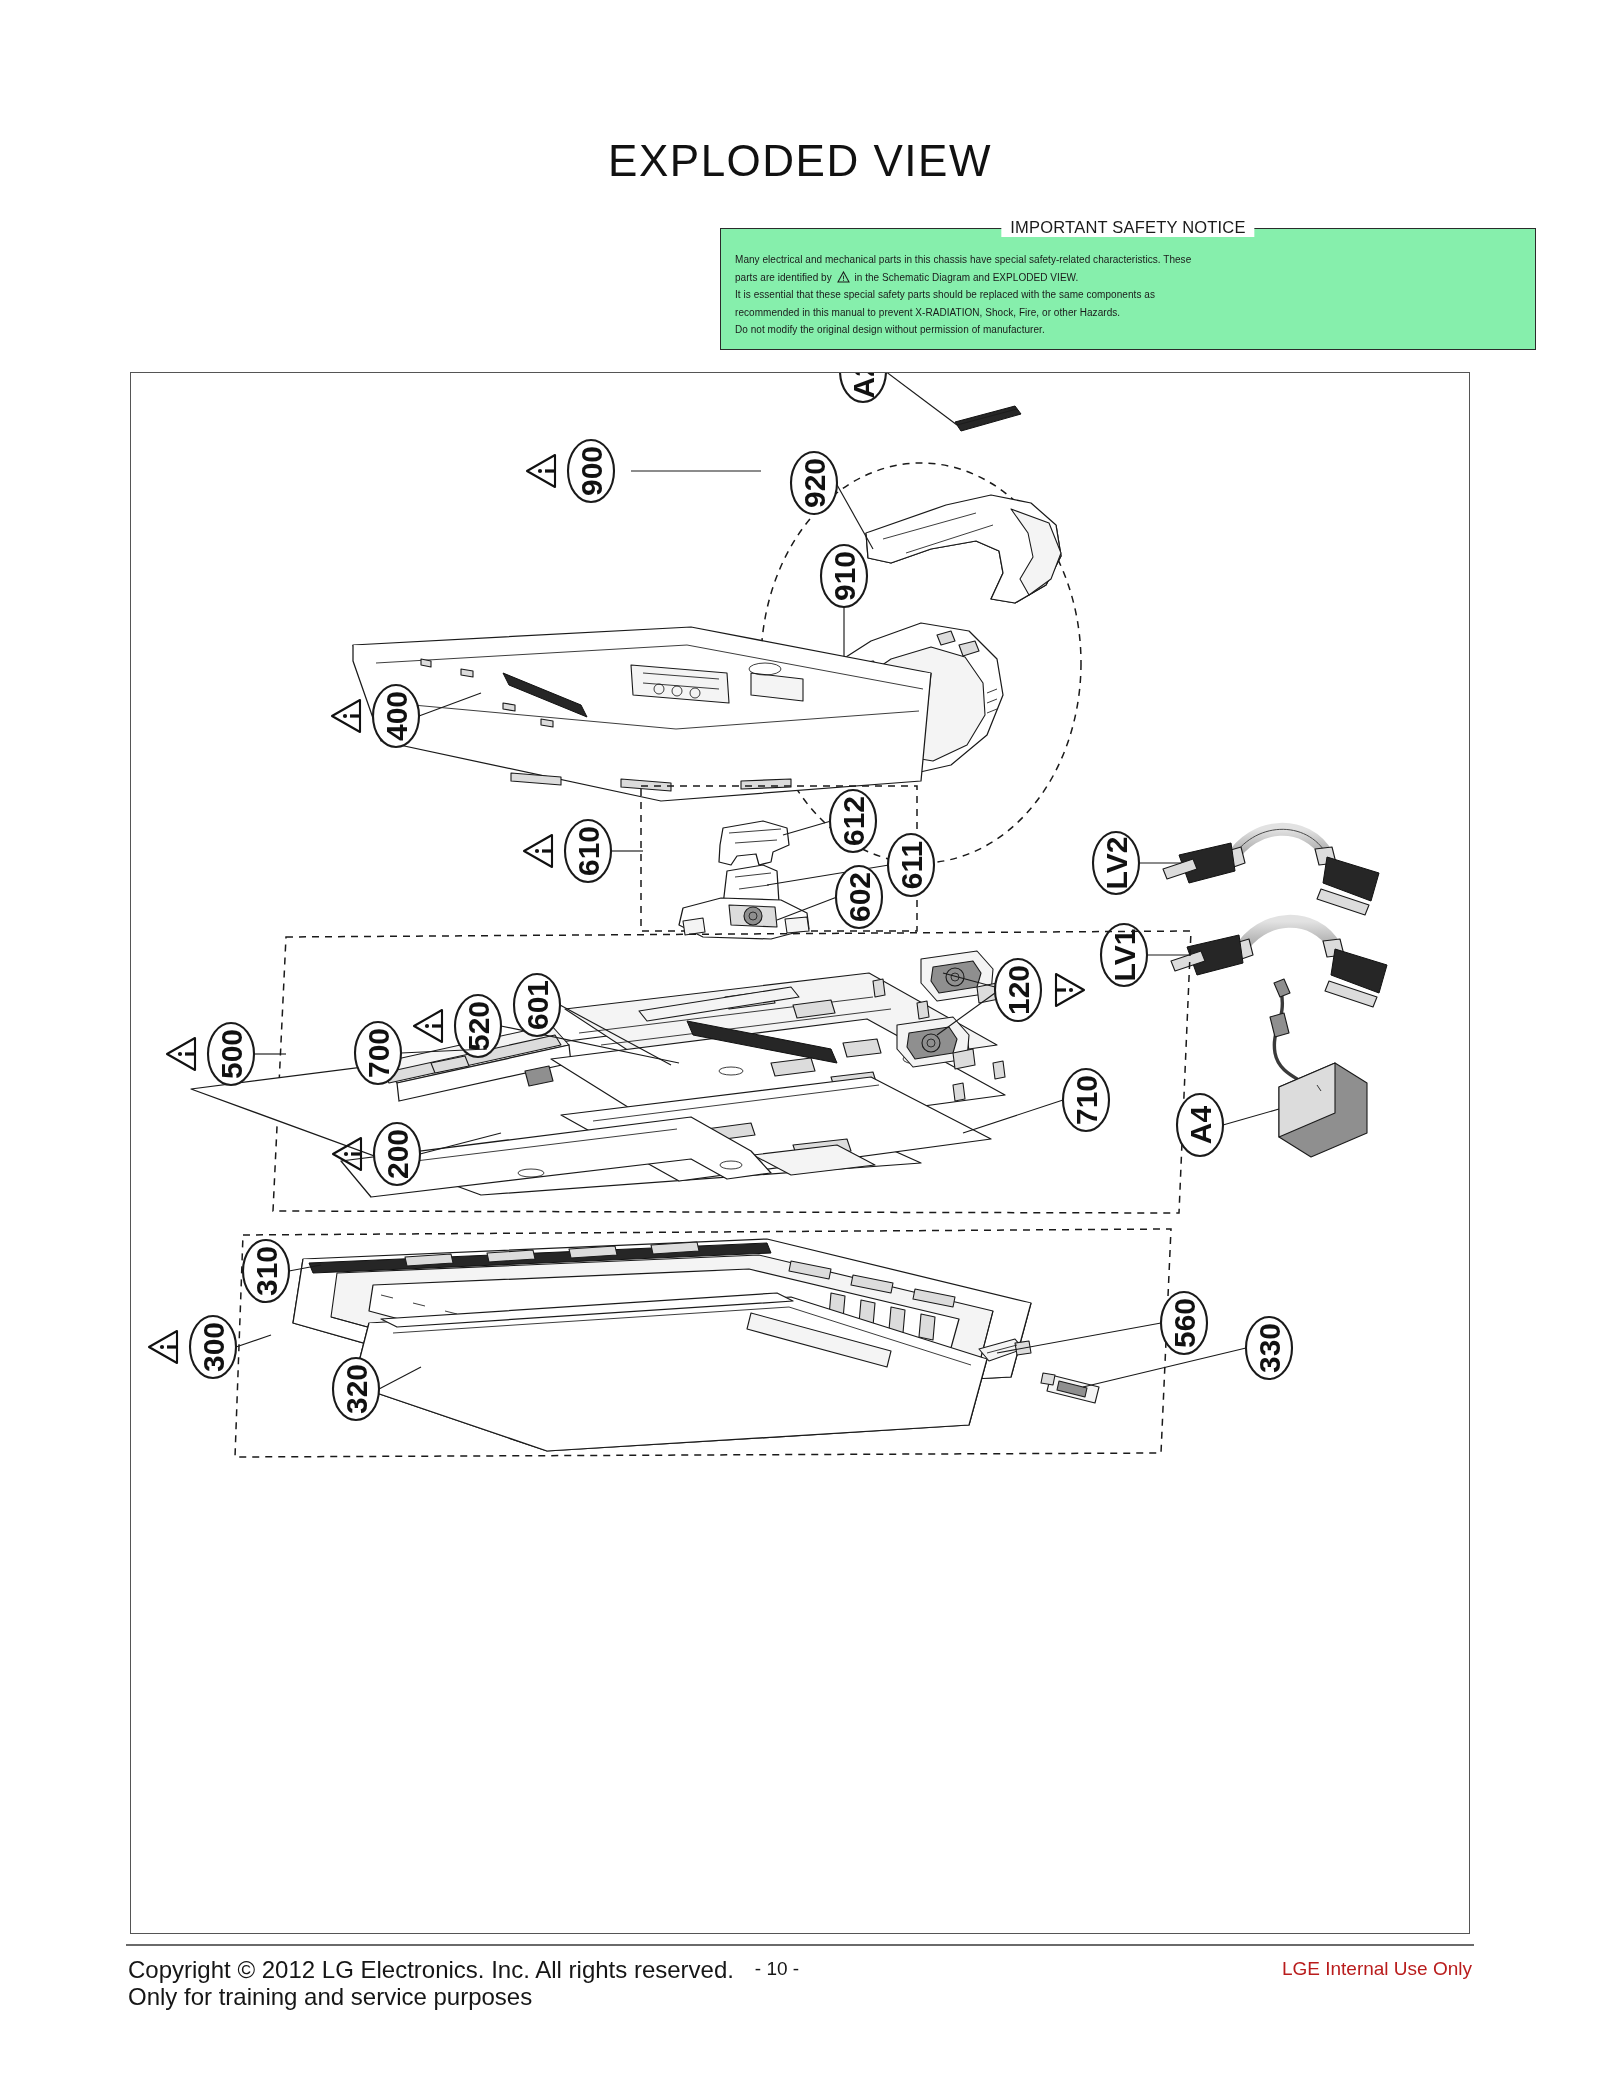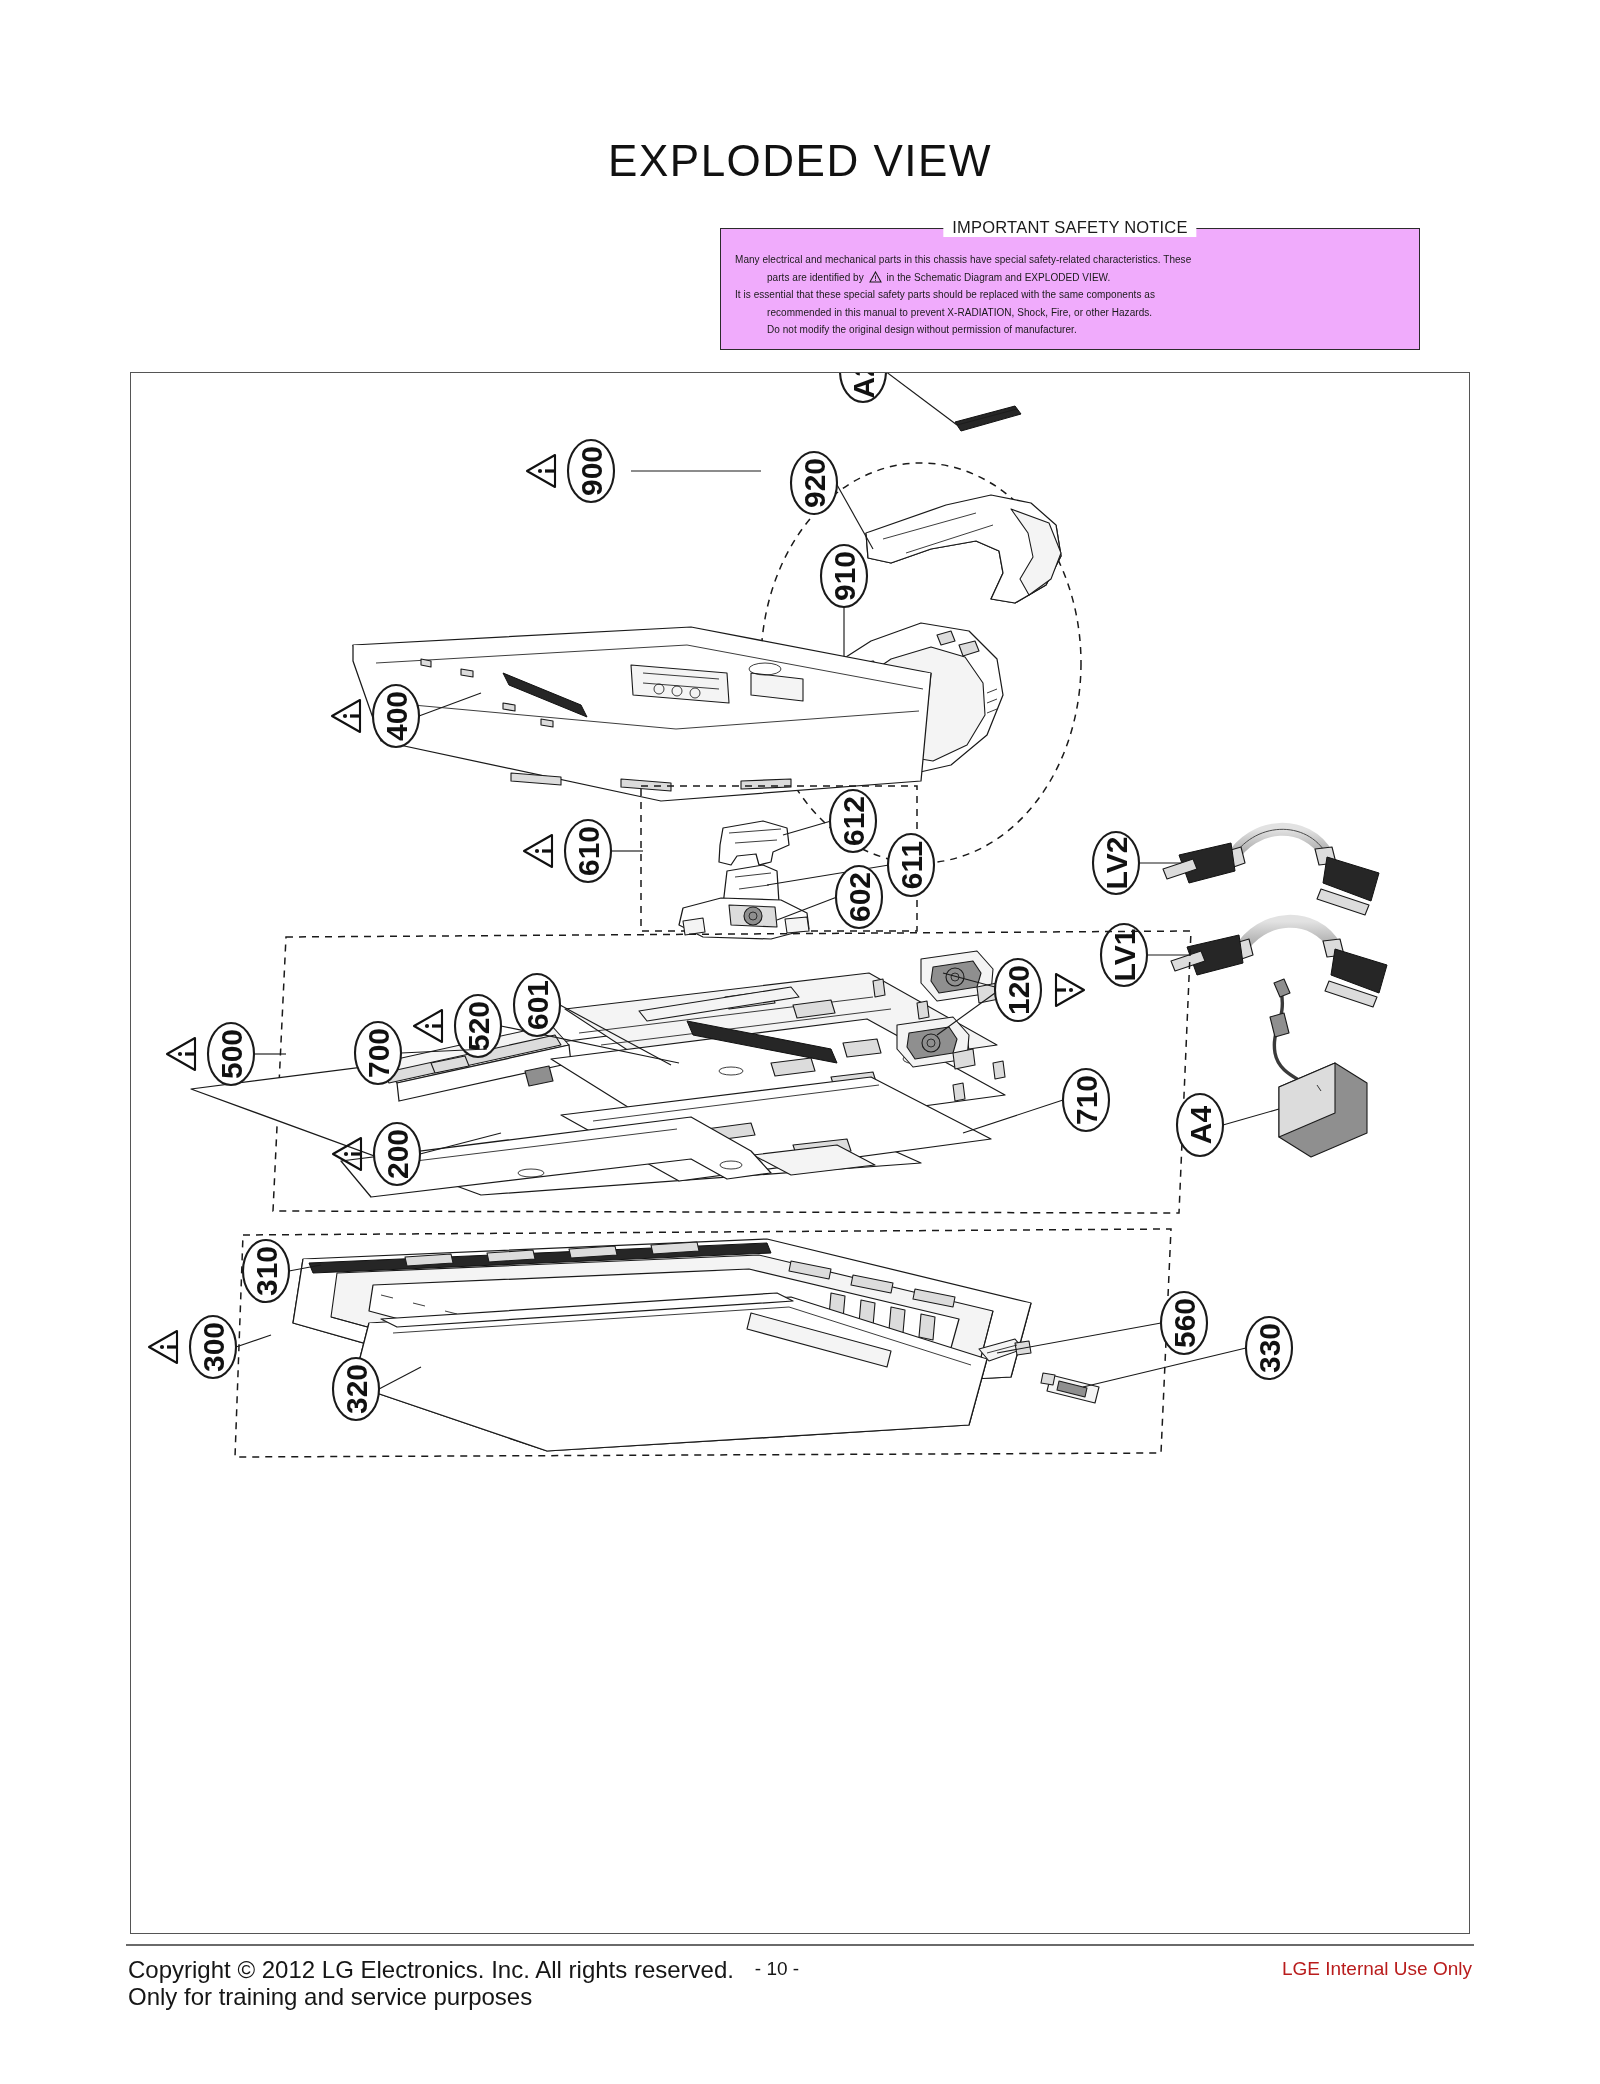--- a/index.html
+++ b/index.html
@@ -28,46 +28,46 @@
     font-weight: 400;
     letter-spacing: 1.5px;
     color: #111;
   }
 
   
   #safety-notice {
     position: absolute;
     left: 720px;
     top: 228px;
-    width: 700px;
+    width: 816px;
     box-sizing: border-box;
     border: 1.6px solid #2b2b2b;
     padding: 22px 14px 10px 14px;
-    background: #f0abfc;
+    background: #86efac;
   }
   #safety-notice-title {
     position: absolute;
     top: -11px;
     left: 50%;
     transform: translateX(-50%);
     background: #fff;
     padding: 0 9px;
     font-size: 16.5px;
     letter-spacing: .2px;
     white-space: nowrap;
   }
   .notice-line {
     font-size: 10px;
     line-height: 17.5px;
     text-align: justify;
     text-justify: inter-word;
     margin: 0;
     letter-spacing: .05px;
   }
-  .notice-line.nojustify { text-align: left; margin-left: 32px; }
+  .notice-line.nojustify { text-align: left; }
   .inline-warn {
     display: inline-block;
     width: 13px;
     height: 12px;
     vertical-align: -2px;
     margin: 0 2px;
   }
 
   
   #drawing-frame {

